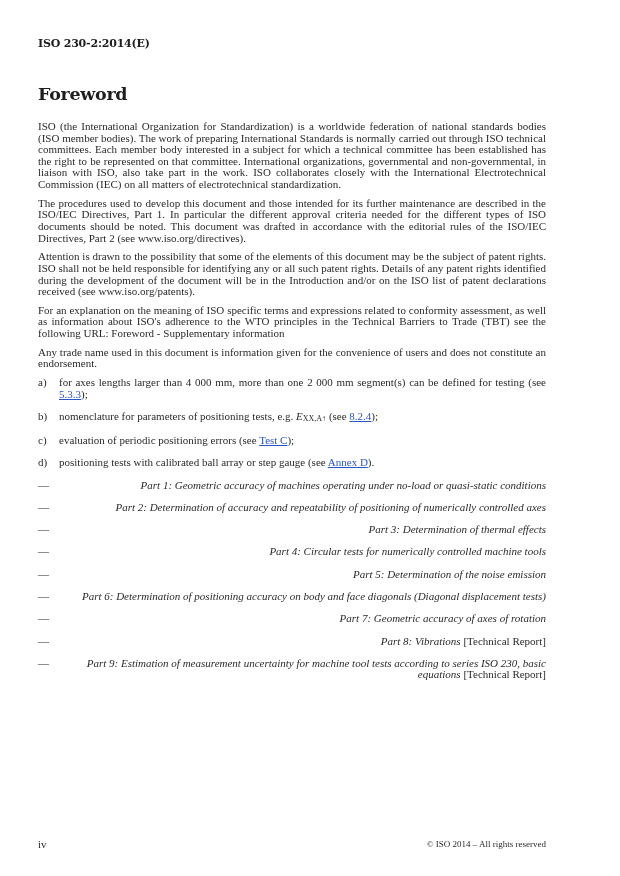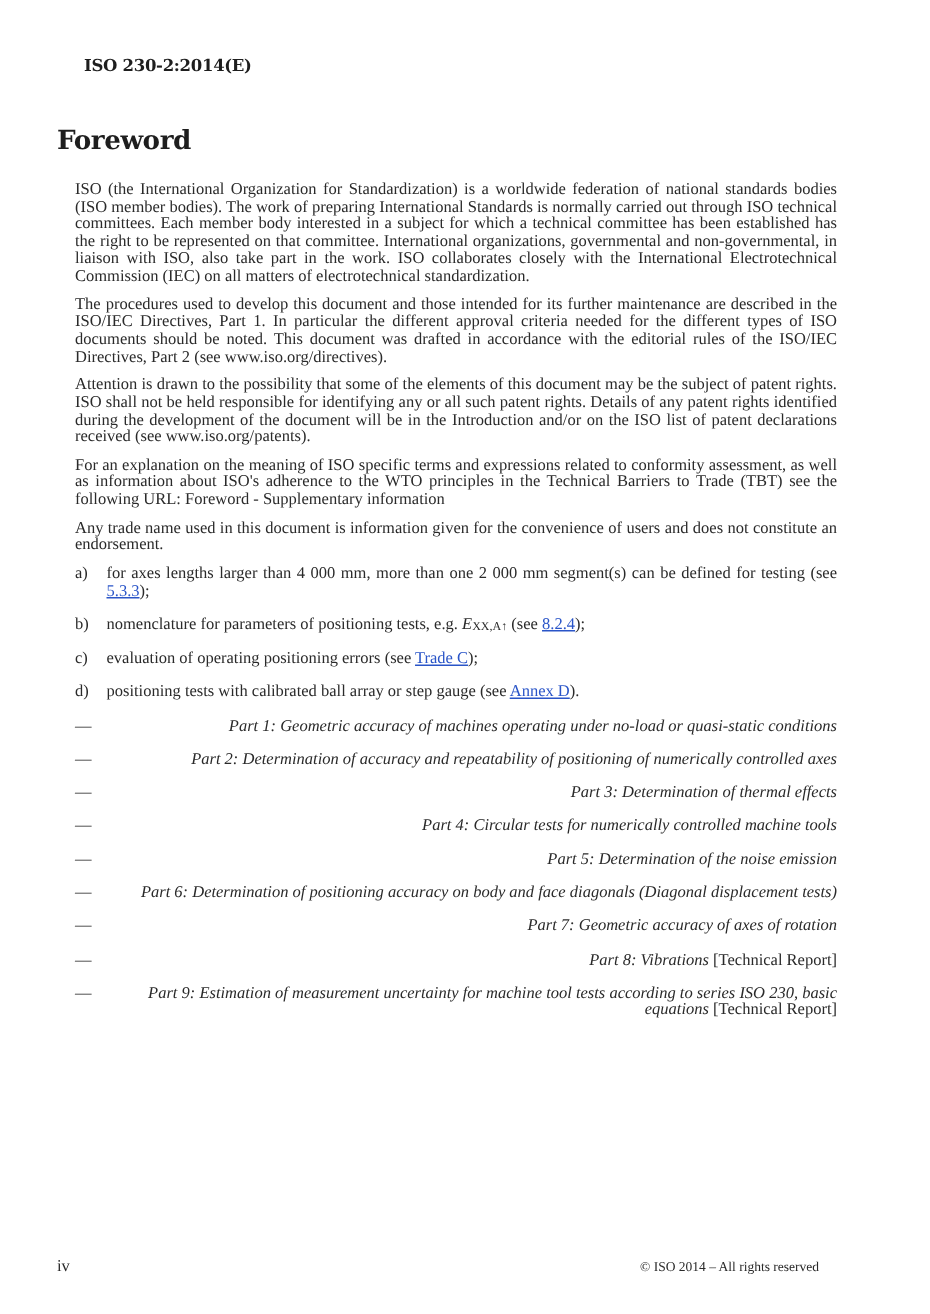--- a/index.html
+++ b/index.html
@@ -10,21 +10,21 @@
     body {
       width: 620px;
       height: 876px;
       position: relative;
       overflow: hidden;
       font-family: "DejaVu Serif", "Liberation Serif", serif;
       color: #2a2a2a;
     }
     .doc-id {
       position: absolute;
-      left: 56px;
+      left: 38px;
       top: 37px;
       font-family: "DejaVu Serif", serif;
       font-weight: bold;
       font-size: 11px;
       color: #1e1e1e;
       letter-spacing: -0.2px;
       text-align: center;
     }
     .title {
       position: absolute;
@@ -39,21 +39,20 @@
     }
     .body {
       position: absolute;
       left: 38px;
       top: 121px;
       width: 508px;
       font-family: "Liberation Serif", "DejaVu Serif", serif;
       font-size: 11px;
       line-height: 11.6px;
       color: #2a2a2a;
-      margin-left: 12px;
     }
     .body p {
       margin: 0 0 7.2px 0;
       text-align: justify;
     }
     .body p.tight { margin-bottom: 7.8px; }
     .list-item {
       display: flex;
       margin: 0 0 10.6px 0;
       text-align: justify;
@@ -127,21 +126,21 @@
       <div class="list-item">
         <span class="marker">a)</span>
         <span class="content"><span>for axes lengths larger than 4 000 mm, more than one 2 000 mm segment(s) can be defined for testing (see </span><a class="xref" href="#">5.3.3</a><span>);</span></span>
       </div>
       <div class="list-item">
         <span class="marker">b)</span>
         <span class="content"><span>nomenclature for parameters of positioning tests, e.g. </span><span class="sym">E</span><sub class="symsub">XX,A↑</sub><span> (see </span><a class="xref" href="#">8.2.4</a><span>);</span></span>
       </div>
       <div class="list-item">
         <span class="marker">c)</span>
-        <span class="content"><span>evaluation of operating positioning errors (see </span><a class="xref" href="#">Trade C</a><span>);</span></span>
+        <span class="content"><span>evaluation of periodic positioning errors (see </span><a class="xref" href="#">Test C</a><span>);</span></span>
       </div>
       <div class="list-item">
         <span class="marker">d)</span>
         <span class="content"><span>positioning tests with calibrated ball array or step gauge (see </span><a class="xref" href="#">Annex D</a><span>).</span></span>
       </div>
     </div>
 
 
     <div>
       <div class="parts-item">

